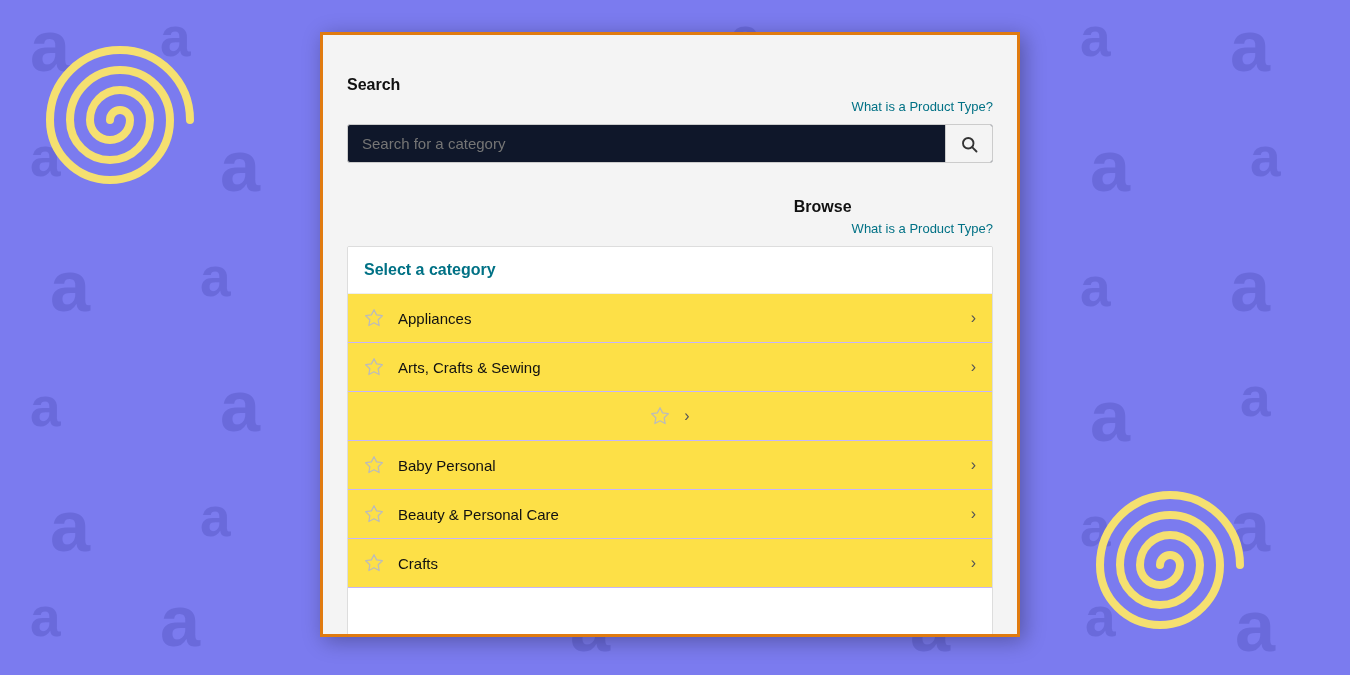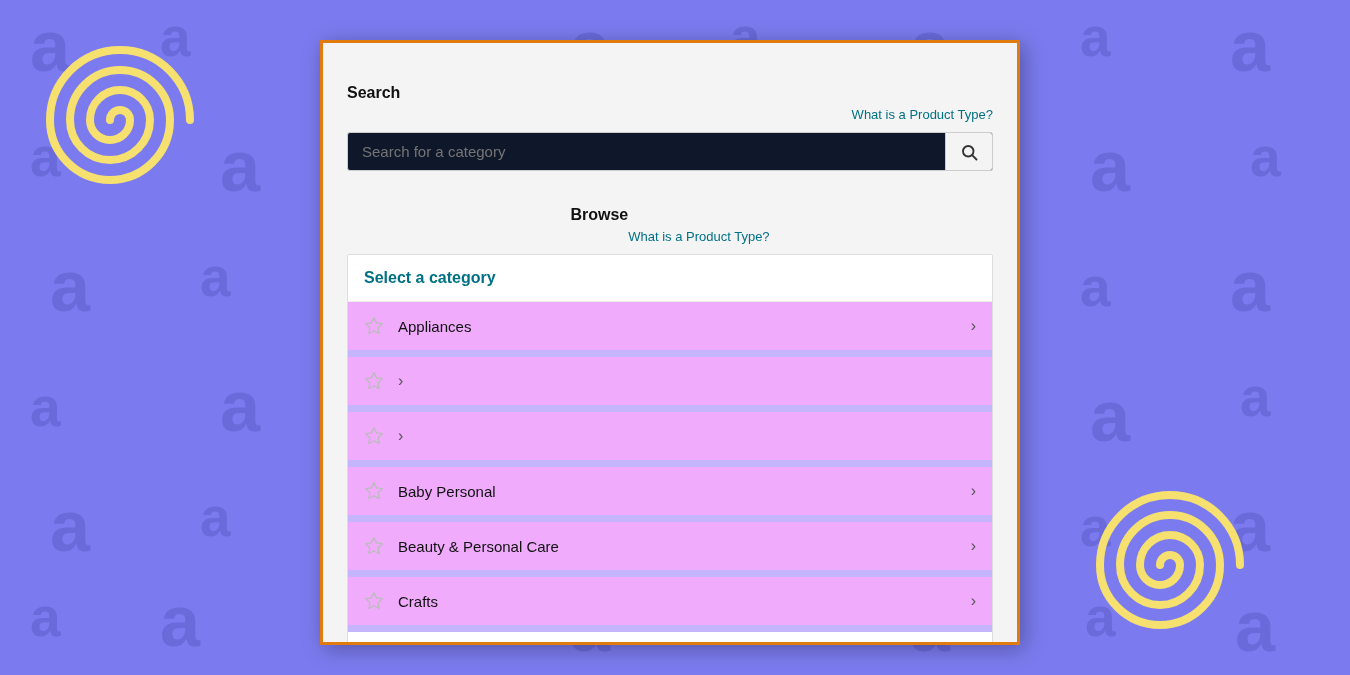--- a/index.html
+++ b/index.html
@@ -33,21 +33,21 @@
       position: absolute;
       bottom: 10px;
       right: 80px;
       width: 200px;
       height: 200px;
     }
 
     
     .modal {
       position: absolute;
-      top: 40px;
+      top: 32px;
       left: 320px;
       width: 700px;
       background: #f4f4f4;
       border: 3px solid #e07b10;
       box-shadow: 4px 4px 20px rgba(0,0,0,0.3);
       padding: 20px 24px 0 24px;
       height: 605px;
       overflow: hidden;
     }
 
@@ -106,21 +106,21 @@
       justify-content: center;
     }
 
     
     .browse-section {
       margin-top: 14px;
     }
 
     .browse-header {
       display: flex;
-      justify-content: center;
+      justify-content: flex-end;
       align-items: center;
       margin-bottom: 10px;
     }
 
     .browse-title {
       font-size: 16px;
       font-weight: bold;
       color: #111;
     }
 
@@ -148,23 +148,24 @@
 
     .category-list {
       overflow-y: auto;
       height: calc(420px - 52px);
     }
 
     .category-item {
       display: flex;
       align-items: center;
       padding: 14px 16px;
-      border-bottom: 7px solid #c4b5fd;
+      border-bottom: 1px solid #c4b5fd;
       cursor: pointer;
-      background: #f0abfc;
+      background: #fde047;
+      justify-content: center;
     }
 
     .star-icon {
       width: 20px;
       height: 20px;
       margin-right: 14px;
       flex-shrink: 0;
       color: #aaa;
     }
 
@@ -303,20 +304,21 @@
       <svg class="star-icon" viewBox="0 0 24 24" fill="none" stroke="#bbb" stroke-width="1.5" stroke-linecap="round" stroke-linejoin="round">
         <polygon points="12 2 15.09 8.26 22 9.27 17 14.14 18.18 21.02 12 17.77 5.82 21.02 7 14.14 2 9.27 8.91 8.26 12 2"></polygon>
       </svg>
       <span class="category-name">Appliances</span>
       <span class="chevron-icon">›</span>
     </div>
           <div class="category-item">
       <svg class="star-icon" viewBox="0 0 24 24" fill="none" stroke="#bbb" stroke-width="1.5" stroke-linecap="round" stroke-linejoin="round">
         <polygon points="12 2 15.09 8.26 22 9.27 17 14.14 18.18 21.02 12 17.77 5.82 21.02 7 14.14 2 9.27 8.91 8.26 12 2"></polygon>
       </svg>
+      <span class="category-name">Arts, Crafts &amp; Sewing</span>
       <span class="chevron-icon">›</span>
     </div>
           <div class="category-item">
       <svg class="star-icon" viewBox="0 0 24 24" fill="none" stroke="#bbb" stroke-width="1.5" stroke-linecap="round" stroke-linejoin="round">
         <polygon points="12 2 15.09 8.26 22 9.27 17 14.14 18.18 21.02 12 17.77 5.82 21.02 7 14.14 2 9.27 8.91 8.26 12 2"></polygon>
       </svg>
       <span class="chevron-icon">›</span>
     </div>
           <div class="category-item">
       <svg class="star-icon" viewBox="0 0 24 24" fill="none" stroke="#bbb" stroke-width="1.5" stroke-linecap="round" stroke-linejoin="round">

